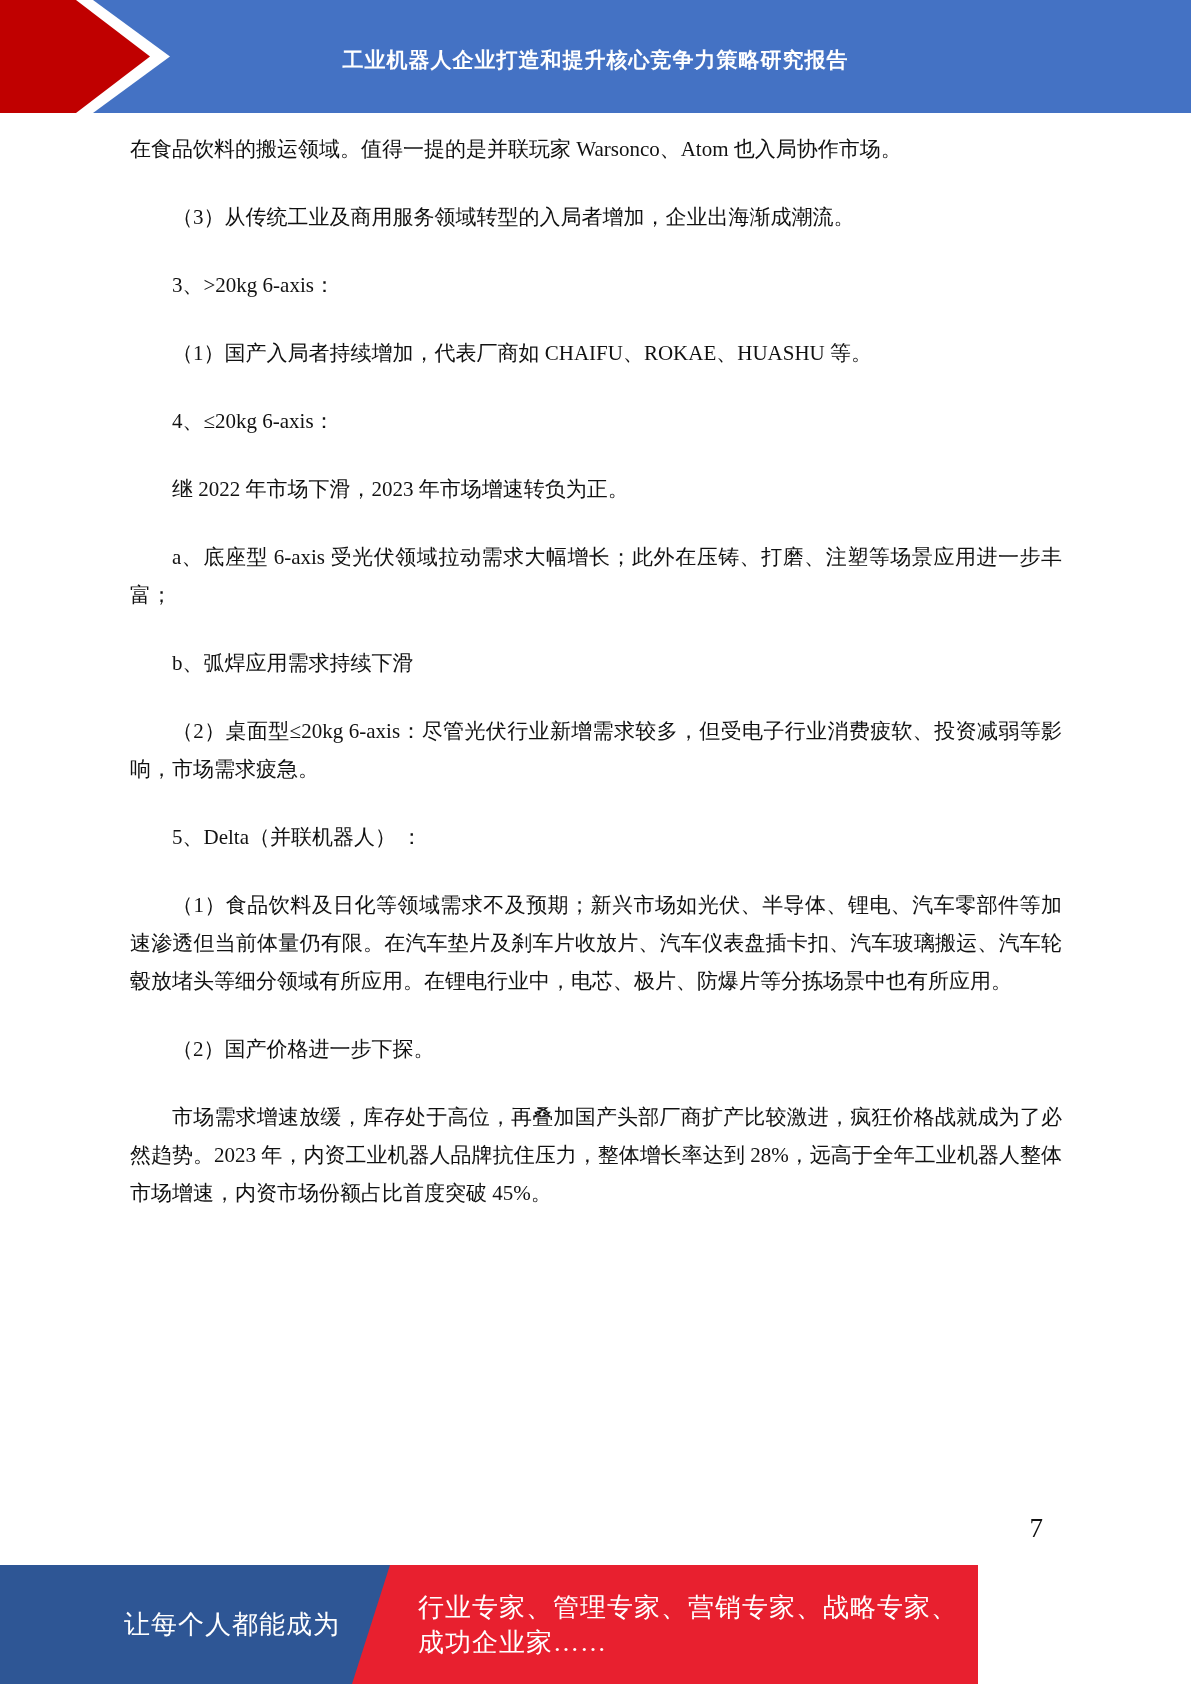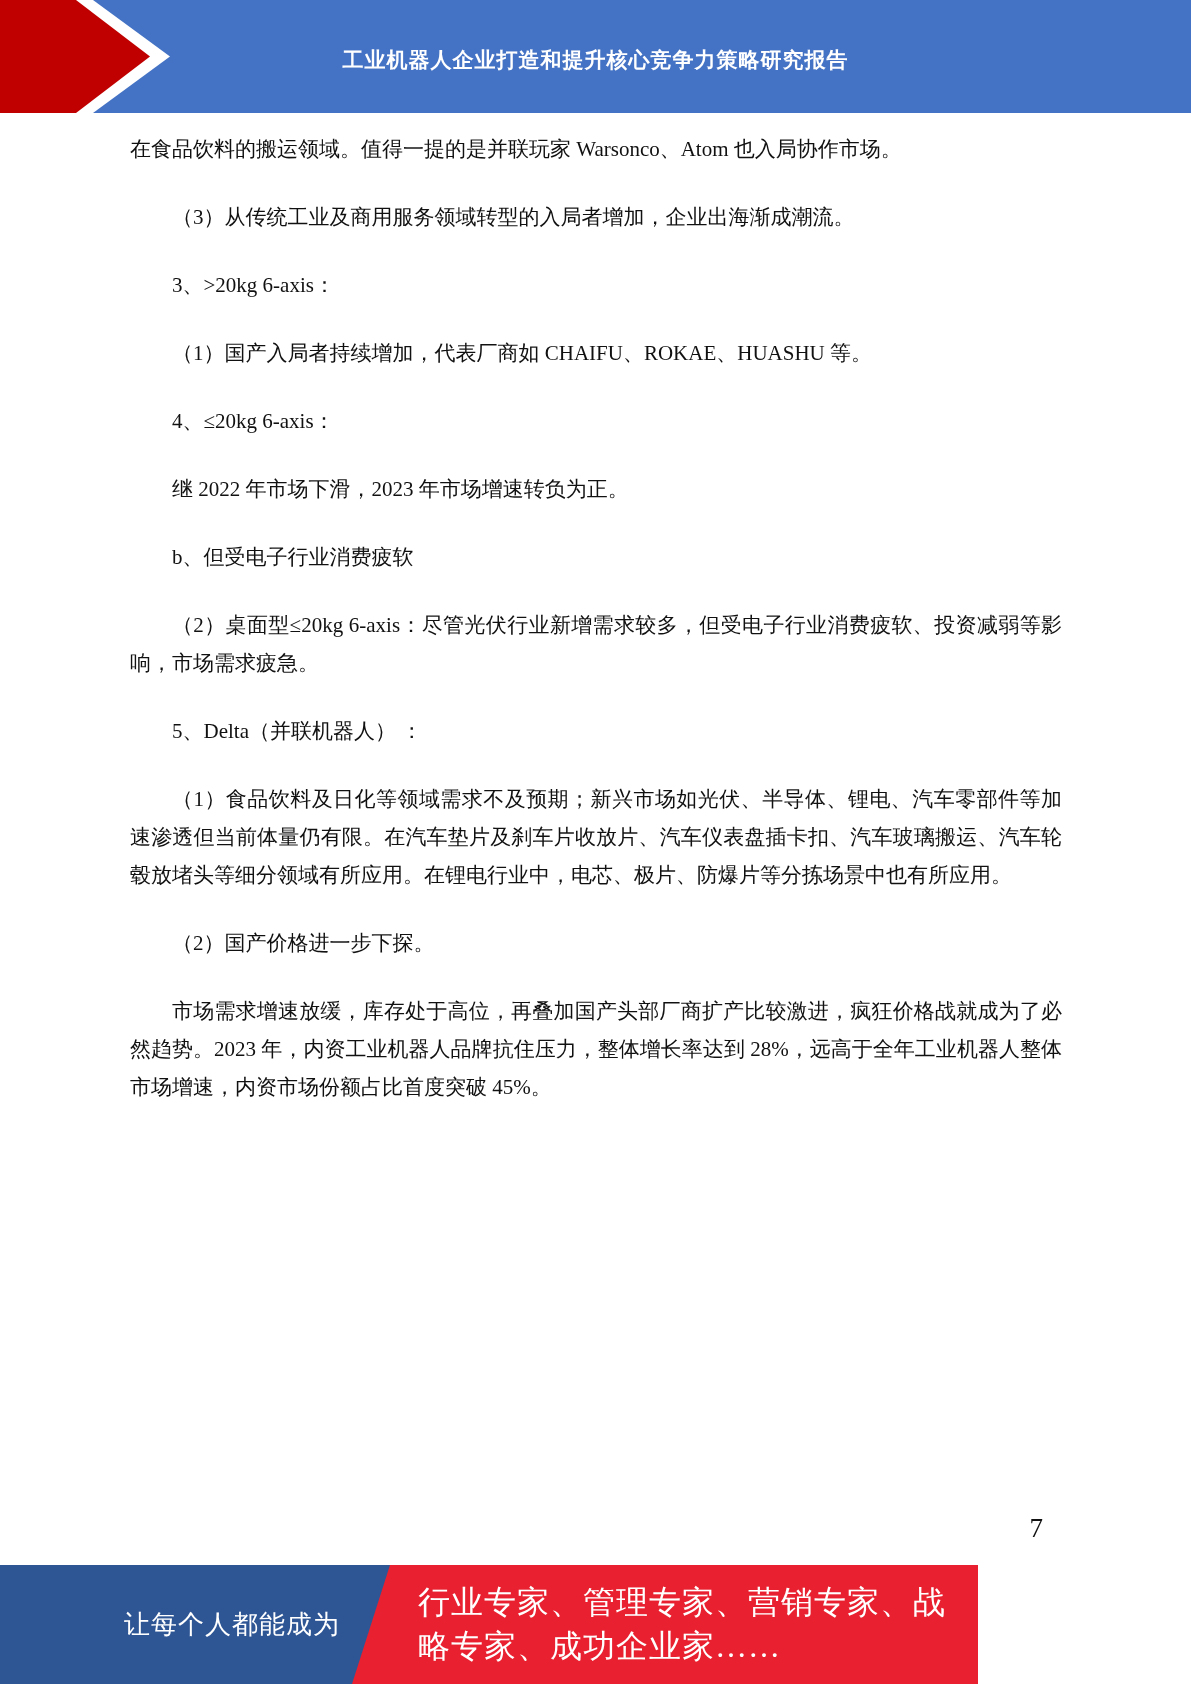--- a/index.html
+++ b/index.html
@@ -75,21 +75,21 @@
     width: 340px;
     display: flex; align-items: center; justify-content: flex-end;
     color: #ffffff;
     font-size: 26px;
     letter-spacing: 1px;
   }
   .footer-right {
     position: absolute; left: 418px; top: 0; bottom: 0;
     display: flex; align-items: center;
     color: #ffffff;
-    font-size: 32px;
+    font-size: 26px;
     letter-spacing: 1px;
   }
 </style>
 </head>
 <body>
 
 <div class="header">
   <svg class="header-arrow" viewBox="0 0 170 113" xmlns="http://www.w3.org/2000/svg" aria-hidden="true">
     <polygon points="0,0 93,0 170,56.5 93,113 0,113" fill="#ffffff"></polygon>
     <polygon points="0,0 76,0 150,56.5 76,113 0,113" fill="#C00000"></polygon>
@@ -97,21 +97,22 @@
   <div class="header-title">工业机器人企业打造和提升核心竞争力策略研究报告</div>
 </div>
 
 <div class="page-body">
   <p class="noindent">在食品饮料的搬运领域。值得一提的是并联玩家 Warsonco、Atom 也入局协作市场。</p>
   <p>（3）从传统工业及商用服务领域转型的入局者增加，企业出海渐成潮流。</p>
   <p>3、&gt;20kg 6-axis：</p>
   <p>（1）国产入局者持续增加，代表厂商如 CHAIFU、ROKAE、HUASHU 等。</p>
   <p>4、≤20kg 6-axis：</p>
   <p>继 2022 年市场下滑，2023 年市场增速转负为正。</p>
-  <p>b、但受电子行业消费疲软</p>
+  <p>a、底座型 6-axis 受光伏领域拉动需求大幅增长；此外在压铸、打磨、注塑等场景应用进一步丰富；</p>
+  <p>b、弧焊应用需求持续下滑</p>
   <p>（2）桌面型≤20kg 6-axis：尽管光伏行业新增需求较多，但受电子行业消费疲软、投资减弱等影响，市场需求疲急。</p>
   <p>5、Delta（并联机器人） ：</p>
   <p>（1）食品饮料及日化等领域需求不及预期；新兴市场如光伏、半导体、锂电、汽车零部件等加速渗透但当前体量仍有限。在汽车垫片及刹车片收放片、汽车仪表盘插卡扣、汽车玻璃搬运、汽车轮毂放堵头等细分领域有所应用。在锂电行业中，电芯、极片、防爆片等分拣场景中也有所应用。</p>
   <p>（2）国产价格进一步下探。</p>
   <p>市场需求增速放缓，库存处于高位，再叠加国产头部厂商扩产比较激进，疯狂价格战就成为了必然趋势。2023 年，内资工业机器人品牌抗住压力，整体增长率达到 28%，远高于全年工业机器人整体市场增速，内资市场份额占比首度突破 45%。</p>
 </div>
 
 <div class="page-number">7</div>
 
 <div class="footer">

